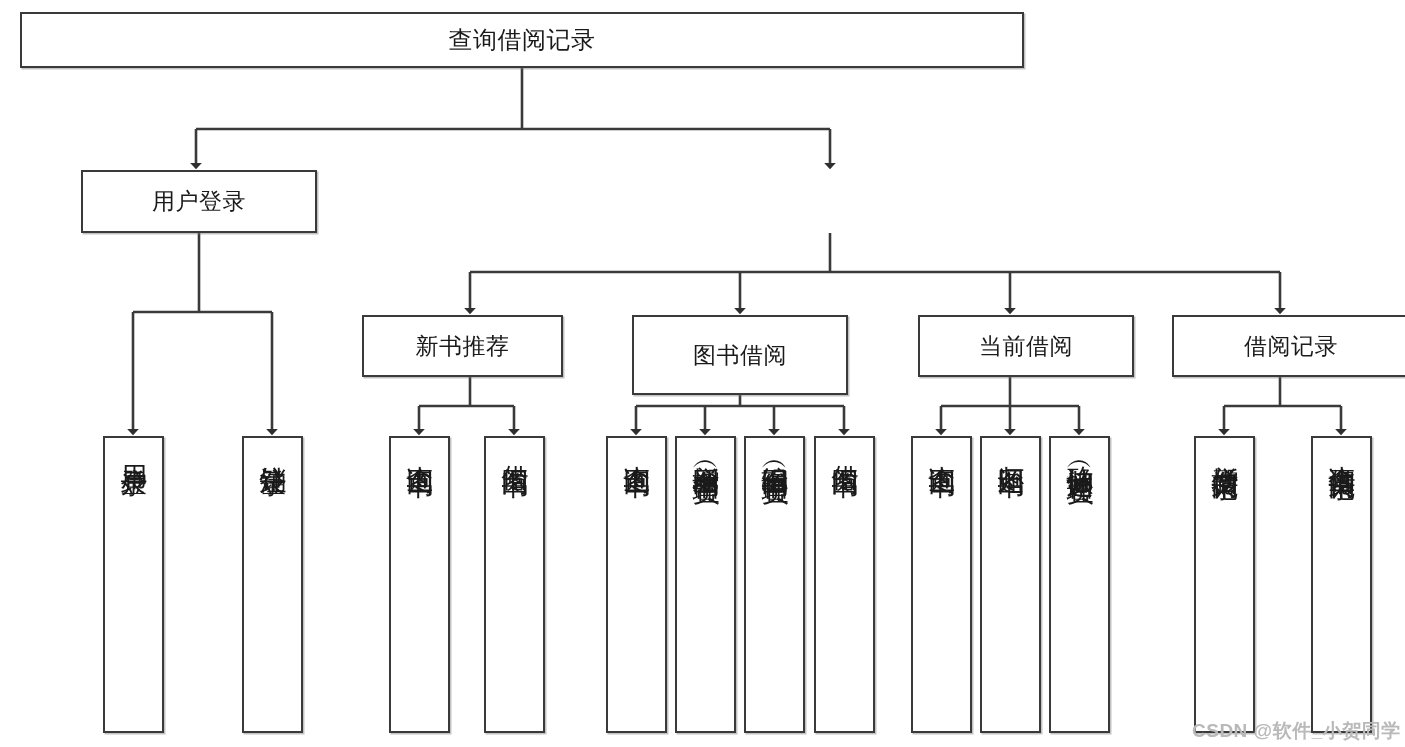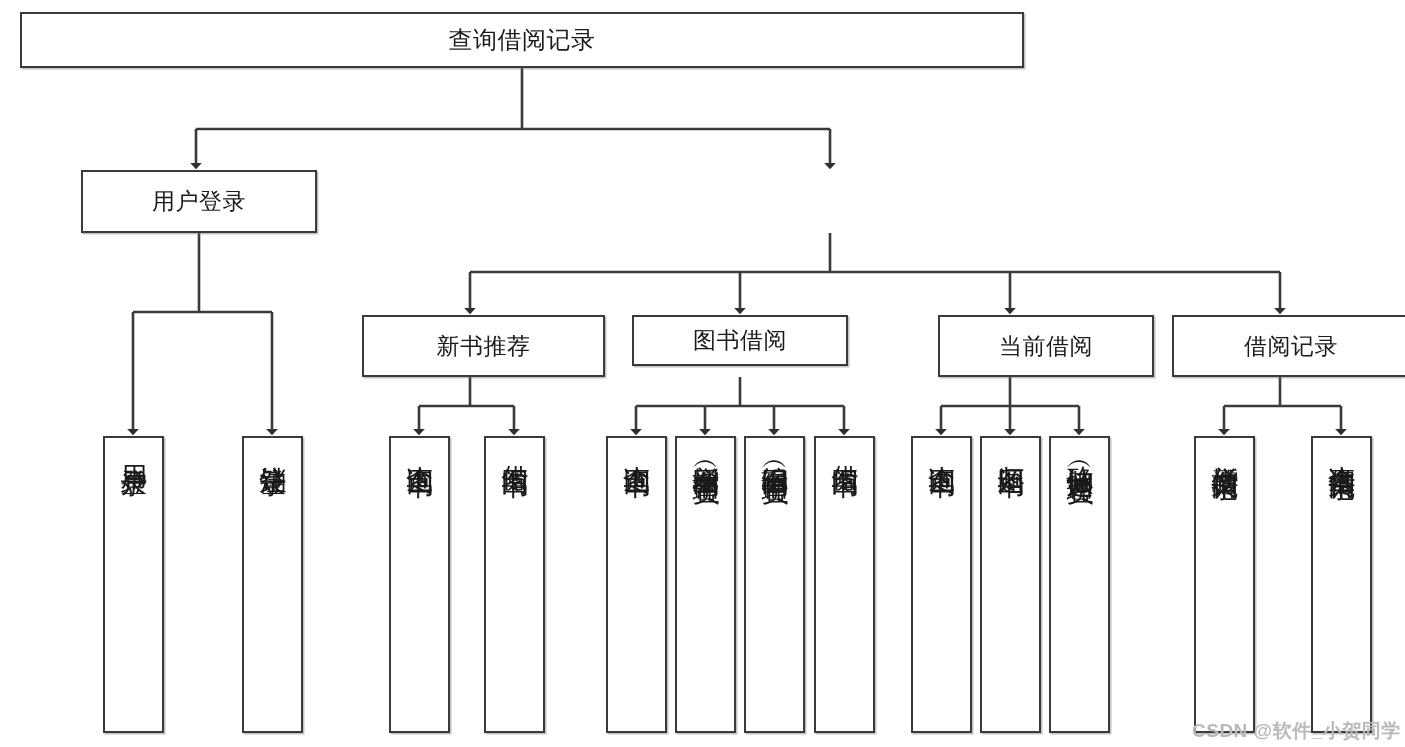--- a/index.html
+++ b/index.html
@@ -126,27 +126,27 @@
   </svg>
 
   <div class="node h root" style="left:20px;top:12px;width:1004px;height:56px;">
     <span class="label">查询借阅记录</span>
   </div>
 
   <div class="node h" style="left:81px;top:170px;width:236px;height:63px;">
     <span class="label">用户登录</span>
   </div>
 
-  <div class="node h" style="left:362px;top:315px;width:243px;height:62px;">
+  <div class="node h" style="left:362px;top:315px;width:201px;height:62px;">
     <span class="label">新书推荐</span>
   </div>
-  <div class="node h" style="left:632px;top:315px;width:216px;height:51px;align-items:center;">
+  <div class="node h" style="left:632px;top:315px;width:216px;height:80px;align-items:center;">
     <span class="label">图书借阅</span>
   </div>
-  <div class="node h" style="left:938px;top:315px;width:216px;height:62px;">
+  <div class="node h" style="left:918px;top:315px;width:216px;height:62px;">
     <span class="label">当前借阅</span>
   </div>
   <div class="node h" style="left:1172px;top:315px;width:238px;height:62px;">
     <span class="label">借阅记录</span>
   </div>
 
   <div class="node v" style="left:103px;top:436px;width:61px;height:297px;">
     <span class="label">用户登录</span>
   </div>
   <div class="node v" style="left:242px;top:436px;width:61px;height:297px;">

